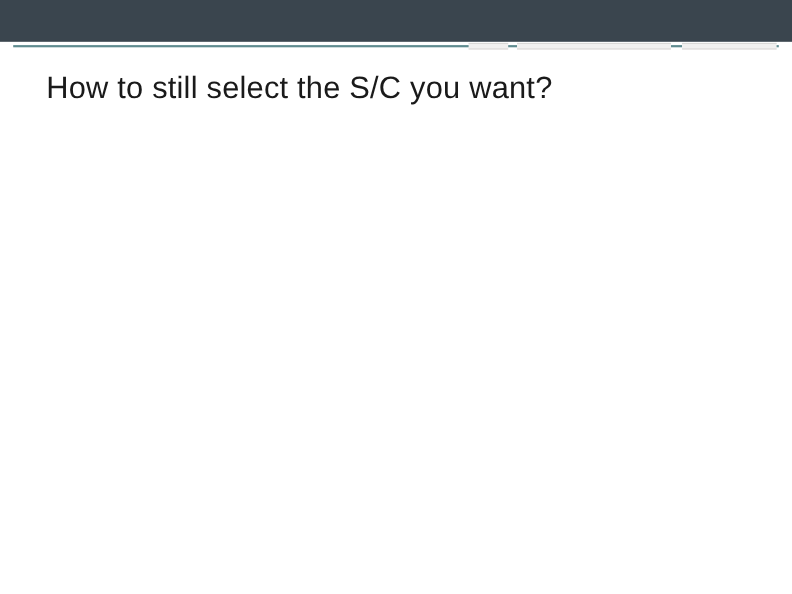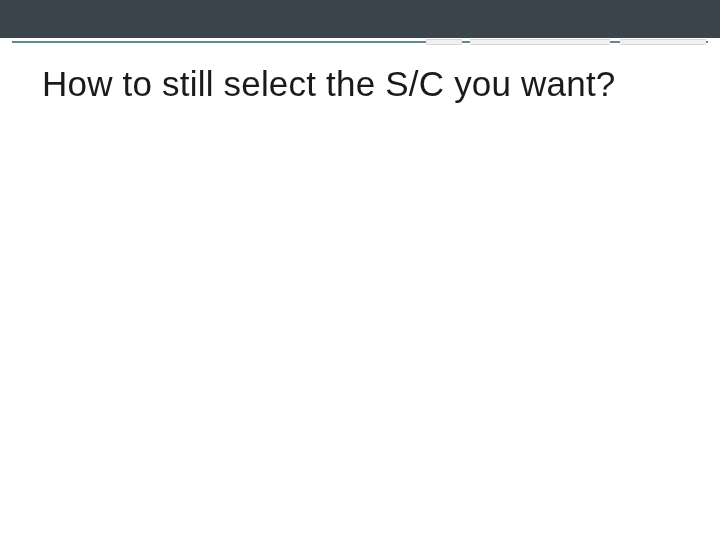--- a/index.html
+++ b/index.html
@@ -38,21 +38,21 @@
       height: 6px;
       top: 1px;
       background: #f1f0ef;
       border-top: 1px solid #d9d8d6;
       border-bottom: 1px solid #d9d8d6;
     }
     .seg1 { left: 426px; width: 36px; }
     .seg2 { left: 470px; width: 140px; }
     .seg3 { left: 620px; width: 86px; }
     .title {
-      font-size: 35px;
+      font-size: 28px;
       line-height: 1.15;
       color: #1a1a1a;
       font-weight: 400;
       padding: 18px 44px 0 42px;
       letter-spacing: 0.2px;
     }
   </style>
 </head>
 <body>
 

